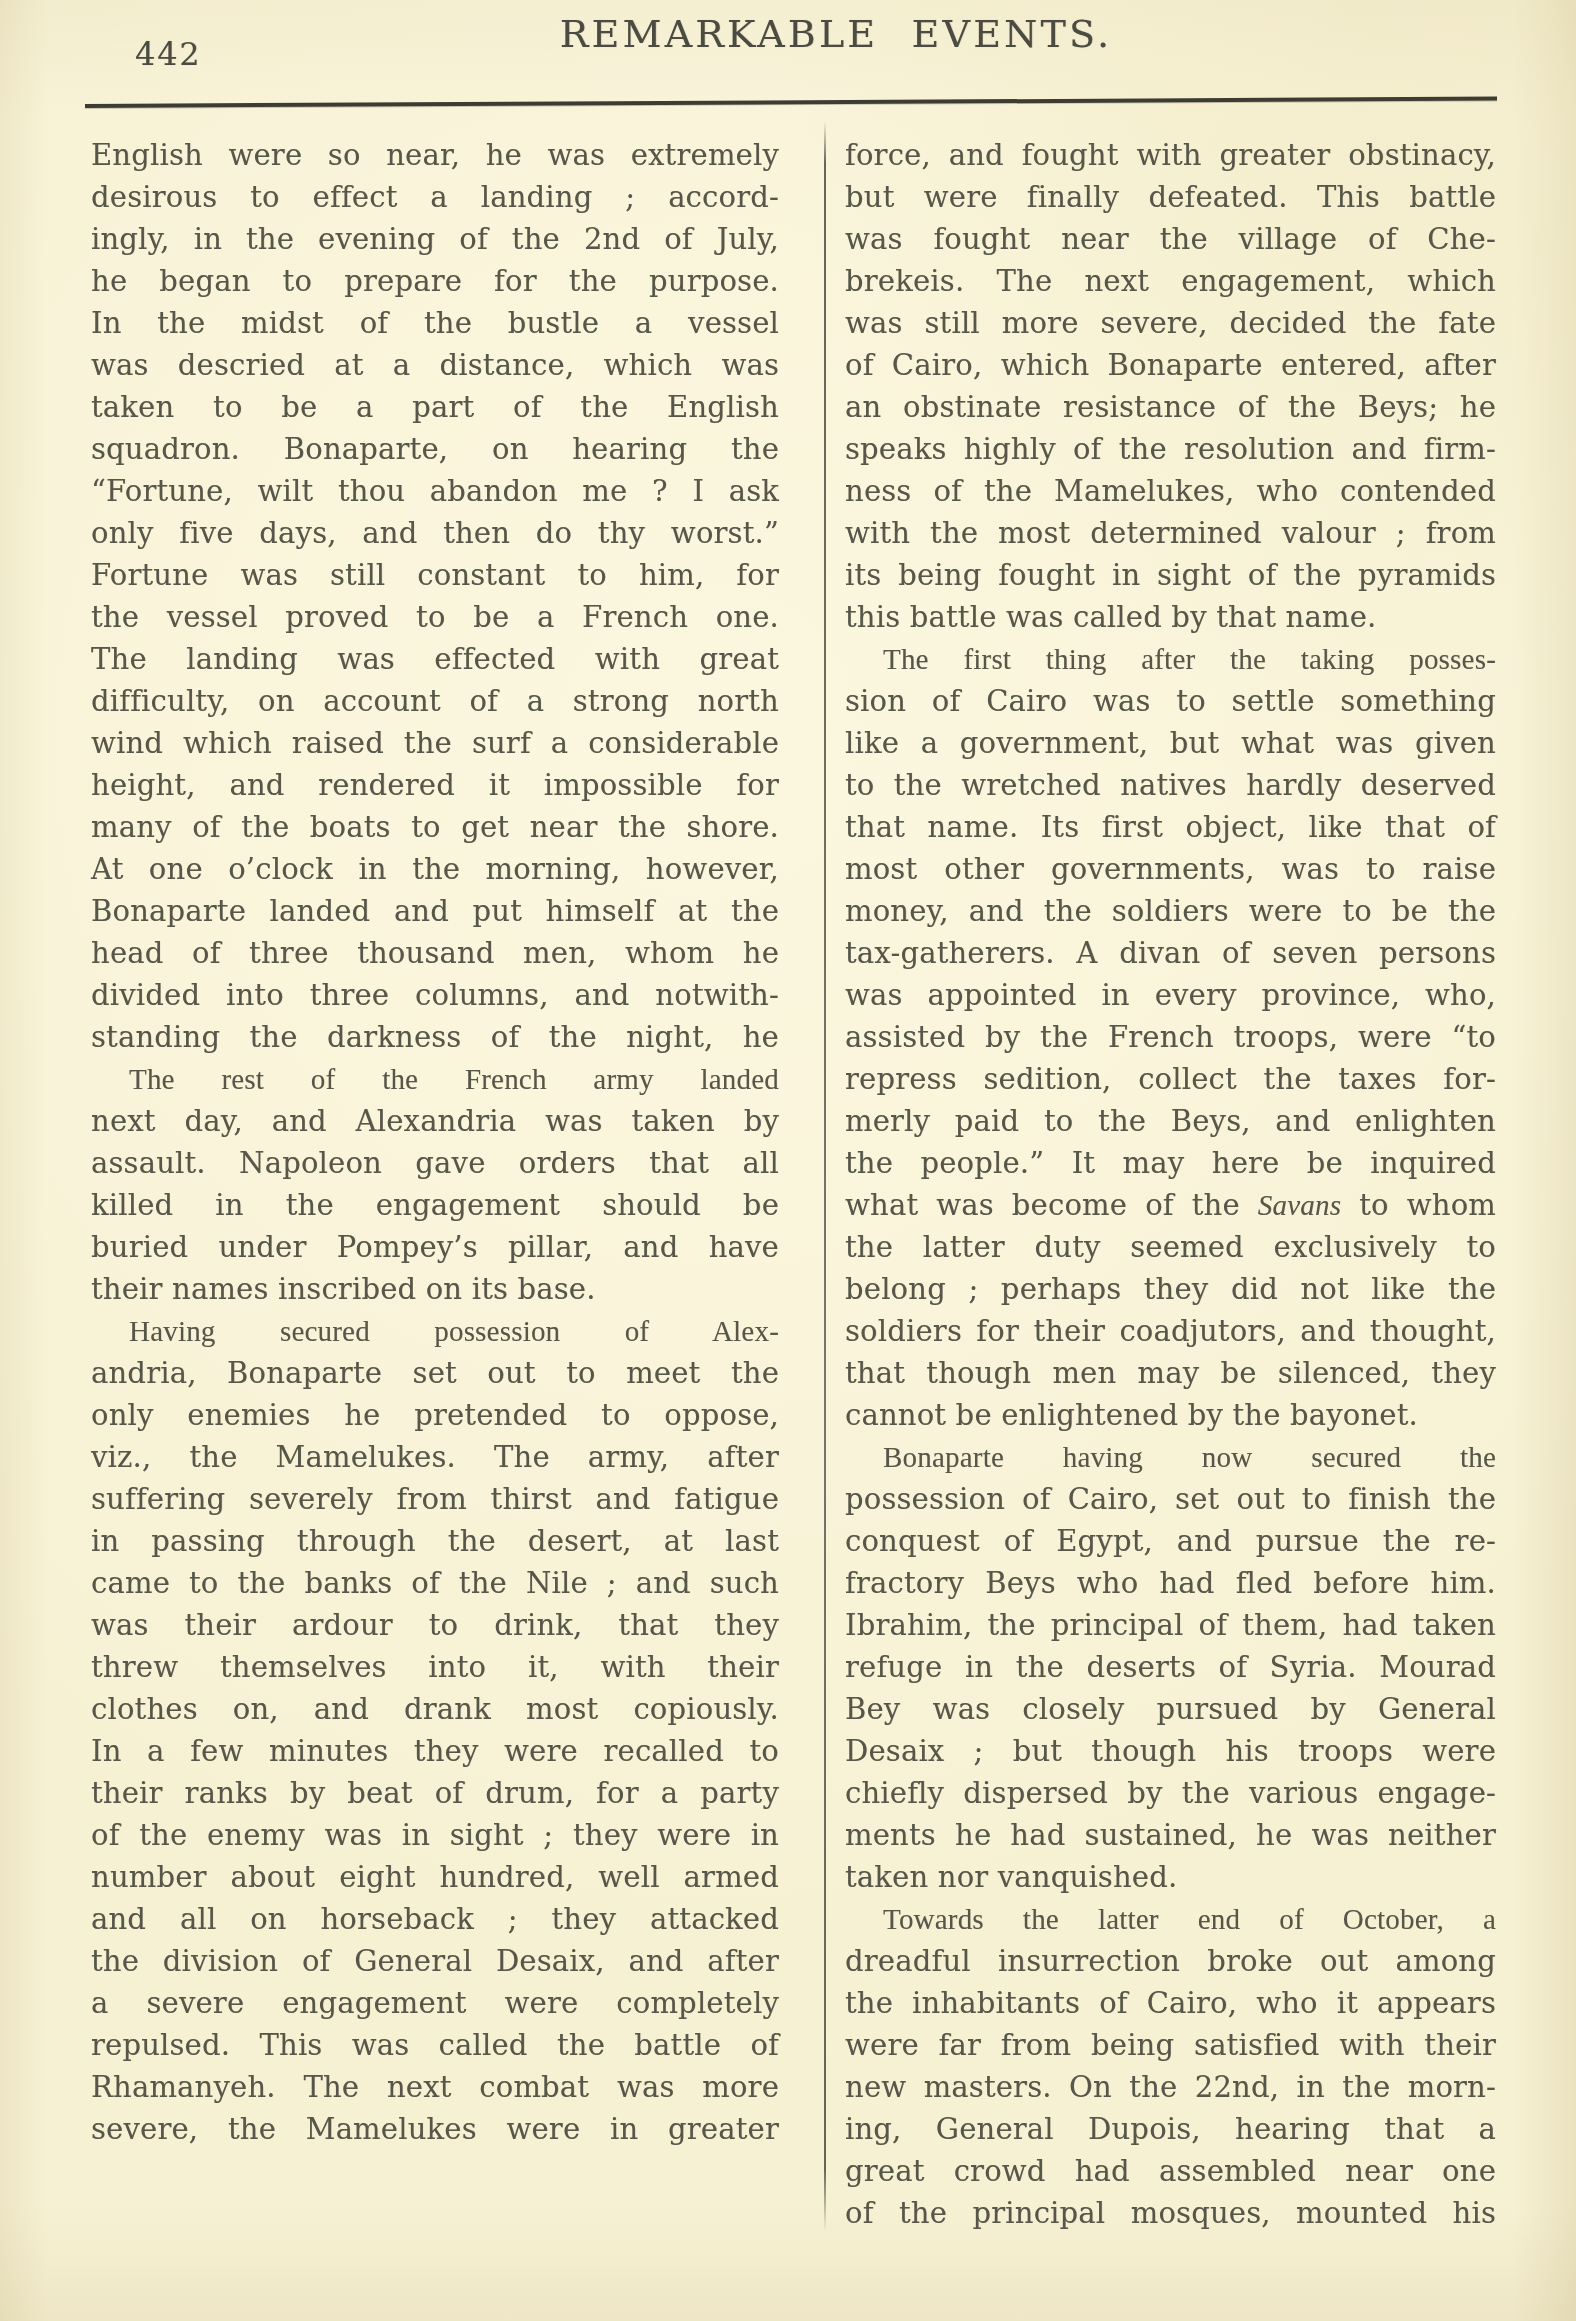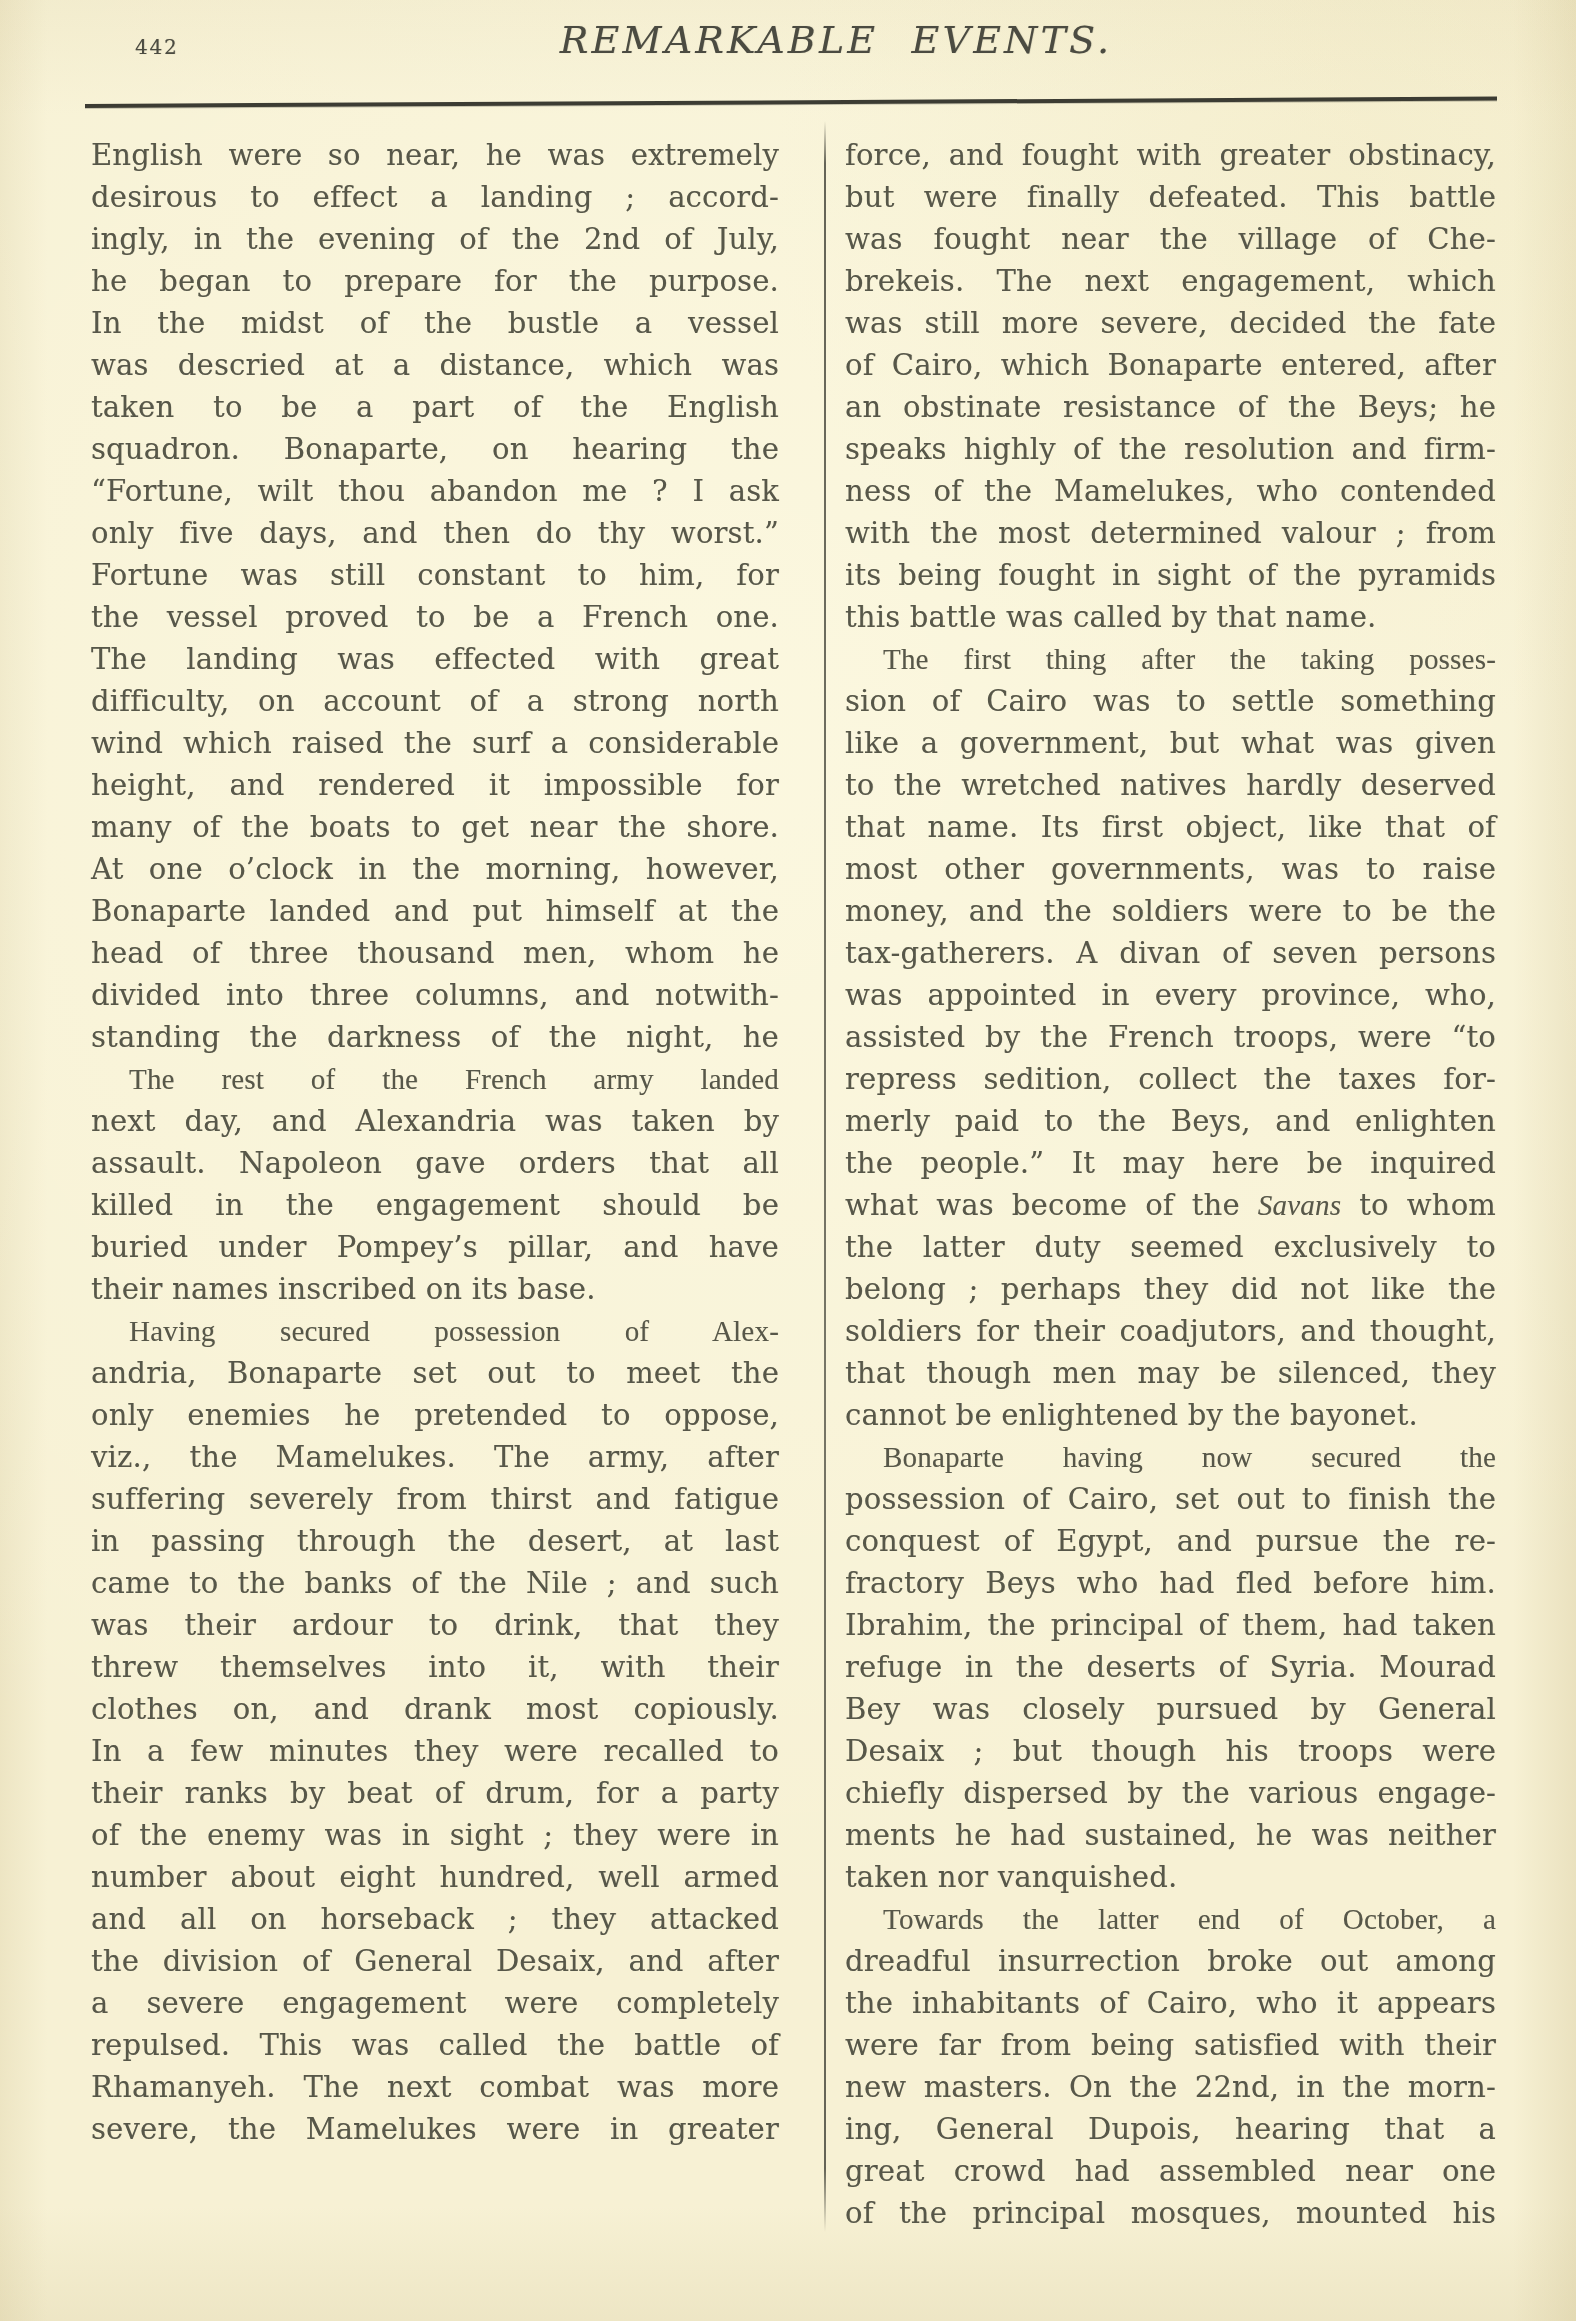--- a/index.html
+++ b/index.html
@@ -21,31 +21,30 @@
   }
   .page {
     position: absolute;
     inset: 0;
     color: var(--ink, #575749);
   }
   .page-number {
     position: absolute;
     left: 135px;
     top: 35px;
-    font-size: 20px;
+    font-size: 32px;
     letter-spacing: 1.8px;
     color: var(--head-ink, #4b4b41);
     text-shadow: 0.4px 0.4px 0.7px rgba(70,70,58,0.35);
   }
   .running-head {
     position: absolute;
     left: 836px;
-    top: 18px;
+    top: 12px;
     transform: translateX(-50%);
-    font-style: italic;
     font-size: 38px;
     letter-spacing: 3.2px;
     word-spacing: 18px;
     white-space: nowrap;
     color: var(--head-ink, #4b4b41);
     text-shadow: 0.4px 0.4px 0.8px rgba(70,70,58,0.35);
   }
   .header-rule {
     position: absolute;
     left: 85px;

